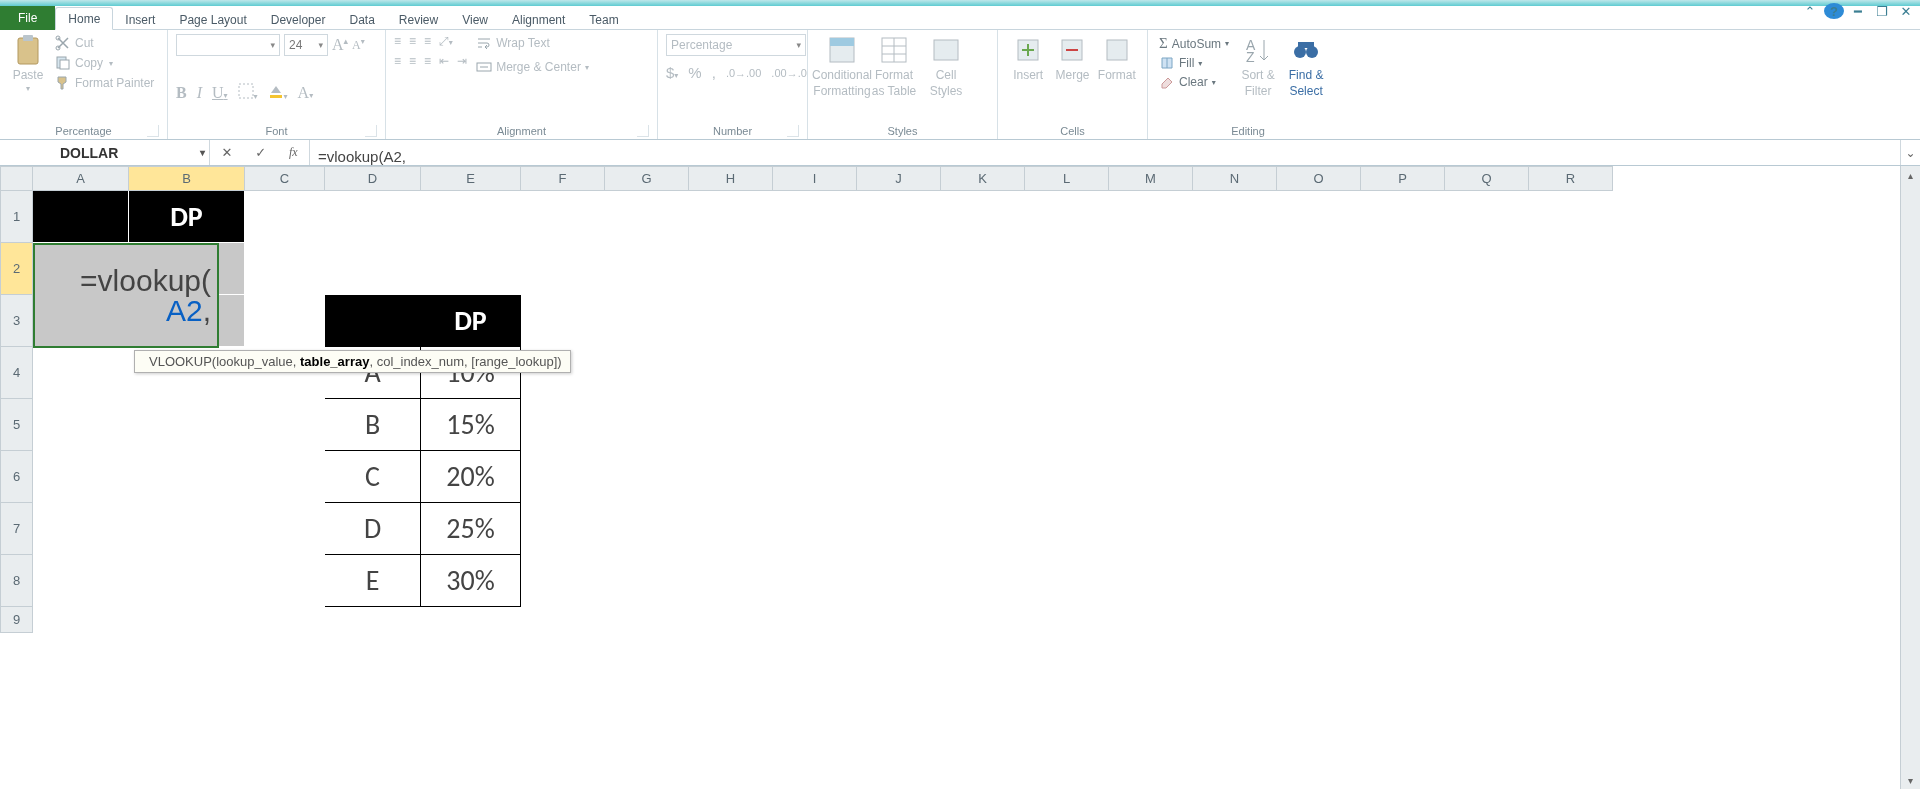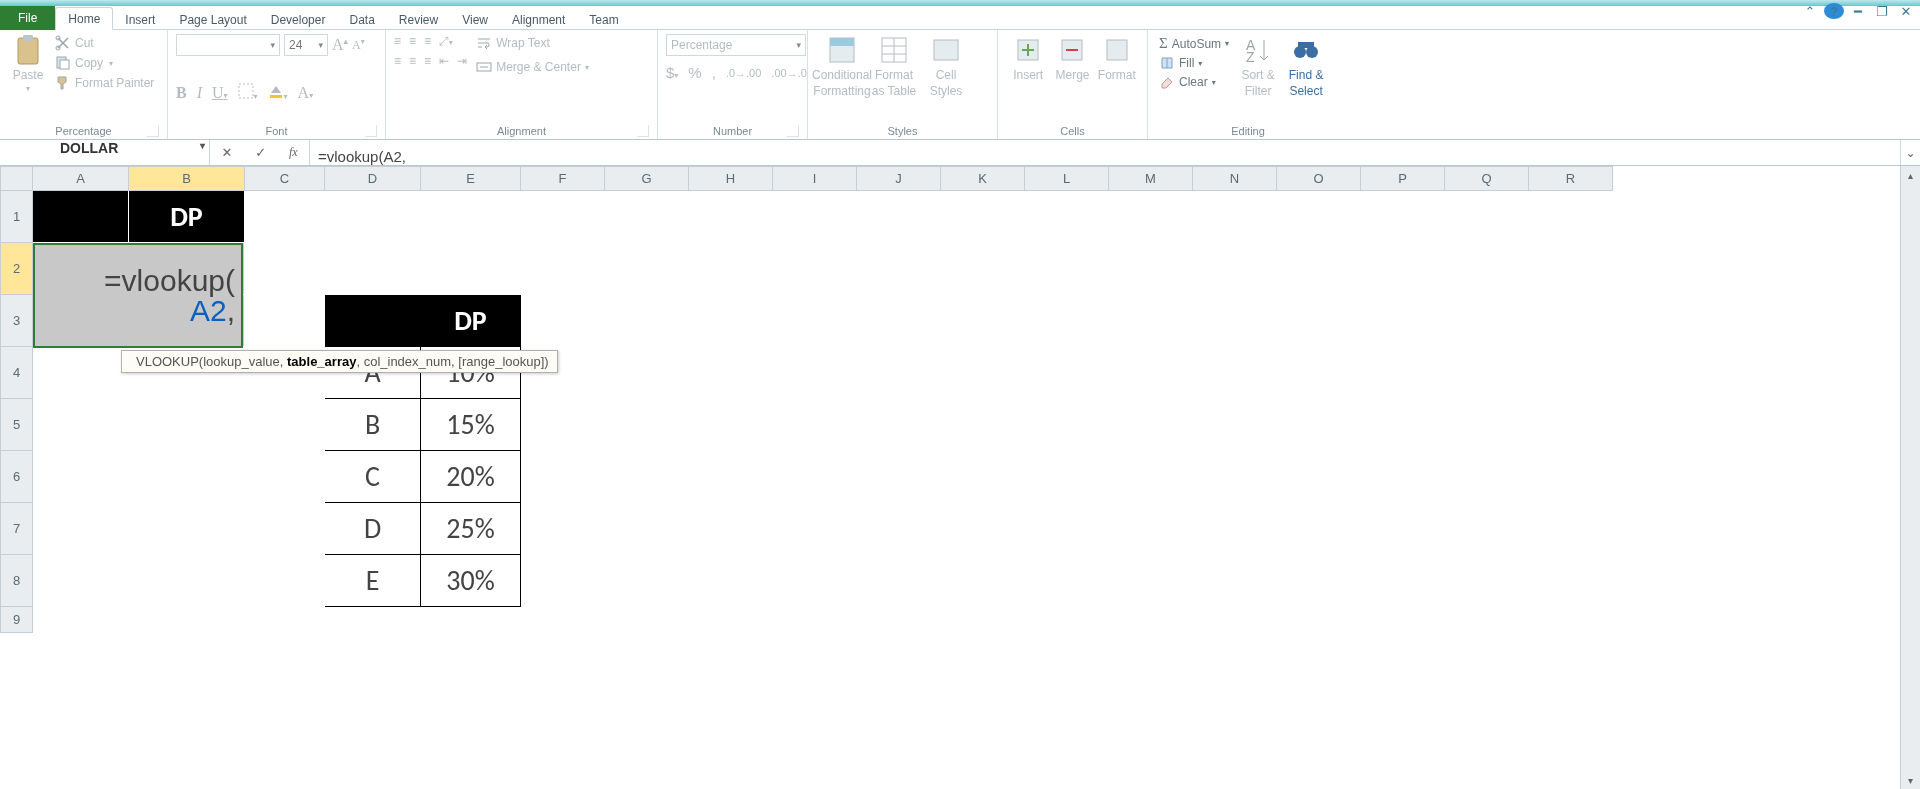--- a/index.html
+++ b/index.html
@@ -27,21 +27,21 @@
   .btn svg, .ic { width:16px; height:16px; flex:0 0 auto;}
   .big-btn { display:flex; flex-direction:column; align-items:center; justify-content:center; width:52px; cursor:pointer; color:#8a959c; gap:2px; }
   .big-btn .ic{ width:32px; height:32px;}
   .font-row{ display:flex; align-items:center; gap:4px;}
   .combo { height:22px; border:1px solid #cfd8de; background:#fff; display:flex; align-items:center; padding:0 4px; color:#777;}
   .combo .dd{ margin-left:auto; color:#888; font-size:9px;}
   .ribbon-icon{ width:16px;height:16px; display:inline-block;}
 
   
   .fbar{ height:26px; border-bottom:1px solid #b8c9d3; display:flex; align-items:stretch;}
-  .namebox{ width:210px; border-right:1px solid #cfd8de; display:flex; padding:0 6px 0 60px; font-size:14px; font-weight:bold; color:#333; position:relative;}
+  .namebox{ width:210px; border-right:1px solid #cfd8de; display:flex; align-items:center; padding:0 6px 0 60px; font-size:14px; font-weight:bold; color:#333; position:relative;}
   .namebox .dd{ position:absolute; right:4px; color:#555; font-size:10px;}
   .fx-ctrls{ width:100px; display:flex; align-items:center; justify-content:space-around; border-right:1px solid #cfd8de; color:#666;}
   .fx-input{ flex:1; display:flex; align-items:flex-end; padding:0 8px; font-size:15px; font-family:"Calibri",sans-serif;}
   .fbar-expand{ width:20px; border-left:1px solid #cfd8de; display:flex; align-items:center; justify-content:center; color:#666; cursor:pointer;}
 
   
   .grid-wrap{ position:relative; height:623px; overflow:hidden;}
   table.sheet{ border-collapse:collapse; table-layout:fixed;}
   .corner{ width:32px; height:24px; background:#e9edef; border:1px solid #c5ced4;}
   th.colh{ height:24px; background:#e9edef; border:1px solid #c5ced4; color:#5b6a74; font-weight:normal; font-size:13px; text-align:center;}
@@ -545,26 +545,26 @@
           <td class="cell row9" style=""></td>
           <td class="cell row9" style=""></td>
           <td class="cell row9" style=""></td>
           <td class="cell row9" style=""></td>
           <td class="cell row9" style=""></td>
           <td class="cell row9" style=""></td>
         </tr>
       </tbody>
     </table>
 
-  <div class="edit-overlay" style="left:33px; top:77px; width:210px; height:105px;">
+  <div class="edit-overlay" style="left:33px; top:77px; width:186px; height:105px;">
     <div style="line-height:1"><span>=vlookup(</span></div>
     <div style="line-height:1"><span class="ref">A2</span><span>,</span></div>
   </div>
 
-  <div class="fn-tip" style="left:121px; top:184px;padding-left:14px;">
+  <div class="fn-tip" style="left:134px; top:184px;padding-left:14px;">
     <span>VLOOKUP(</span><span>lookup_value, </span><b>table_array</b><span>, col_index_num, [range_lookup])</span>
   </div>
 
   <div class="vscroll">
     <div class="arrow">▴</div>
     <div class="track"></div>
     <div class="arrow" style="position:absolute;bottom:0;width:100%">▾</div>
   </div>
 </div>
 

